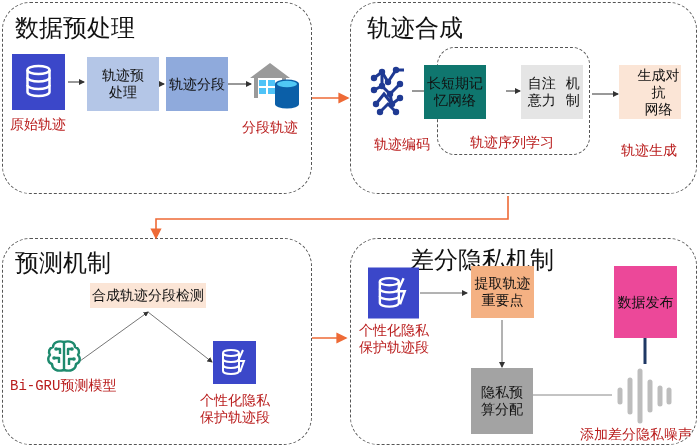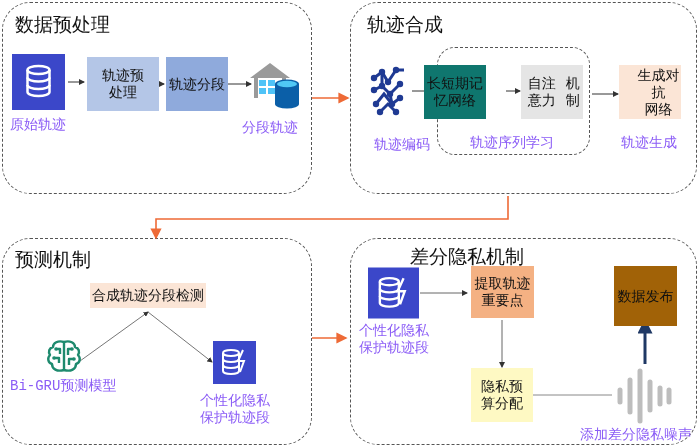--- a/index.html
+++ b/index.html
@@ -1,22 +1,22 @@
 <!DOCTYPE html>
 <html><head>
 <meta charset="utf-8">
 <style>
   html, body { margin:0; padding:0; background:#fff; }
   body { width:700px; height:448px; position:relative; overflow:hidden;
          font-family: "DejaVu Serif", "Liberation Serif", serif; color:#111; }
   .panel { position:absolute; border:1.3px dashed #555; border-radius:28px; background:#fff; box-sizing:border-box; }
-  .panel-title { position:absolute; font-size:19px; color:#111; white-space:nowrap; }
+  .panel-title { position:absolute; font-size:24px; color:#111; white-space:nowrap; }
   .box { position:absolute; display:flex; align-items:center; justify-content:center; text-align:center;
          font-size:14px; line-height:17px; box-sizing:border-box; color:#111; }
-  .label { position:absolute; font-size:14px; line-height:17px; white-space:nowrap; color:#8b5cf6; }
+  .label { position:absolute; font-size:14px; line-height:17px; white-space:nowrap; color:#b91c1c; }
   .center { text-align:center; }
   svg.wires { position:absolute; left:0; top:0; width:700px; height:448px; pointer-events:none; }
   .icon { position:absolute; }
   .inner { position:absolute; border:1.3px dashed #555; border-radius:18px; box-sizing:border-box; }
 </style>
 </head>
 <body>
 
 <div class="panel" style="left:2px;top:2px;width:310px;height:192px;"></div>
 <div class="panel" style="left:350px;top:2px;width:347px;height:192px;"></div>
@@ -128,21 +128,21 @@
 <div class="box" style="left:521px;top:65px;width:62px;height:54px;background:#e5e5e5;flex-direction:row;">
   <span>自注意力</span>
   <span>机制</span>
 </div>
 <div class="label" style="left:470px;top:134px;">轨迹序列学习</div>
 
 <div class="box" style="left:619px;top:65px;width:62px;height:54px;background:#FBE5D6;flex-direction:column;padding-left:17px;">
   <span>生成对抗</span>
   <span>网络</span>
 </div>
-<div class="label" style="left:621px;top:134px;">轨迹生成</div>
+<div class="label" style="left:621px;top:142px;">轨迹生成</div>
 
 <div class="panel-title" style="left:15px;top:247px;">预测机制</div>
 
 <div class="box" style="left:90px;top:283px;width:116px;height:25px;background:#FBE5D6;">
   <span>合成轨迹分段检测</span>
 </div>
 
 <svg class="icon" style="left:46px;top:339px;" width="36" height="34" viewBox="0 0 36 34">
   <g fill="none" stroke="#1E8A6E" stroke-width="2.4" stroke-linejoin="round">
     <path d="M18,3 C12,1 7,4 7,8 C3,9 2,13 4,16 C1,19 2,24 6,25 C6,30 11,33 18,31 C25,33 30,30 30,25 C34,24 35,19 32,16 C34,13 33,9 29,8 C29,4 24,1 18,3 z"></path>
@@ -191,26 +191,26 @@
 <div class="label" style="left:359px;top:322px;">
   <div>个性化隐私</div>
   <div>保护轨迹段</div>
 </div>
 
 <div class="box" style="left:471px;top:266px;width:63px;height:52px;background:#F4B183;flex-direction:column;">
   <span>提取轨迹</span>
   <span>重要点</span>
 </div>
 
-<div class="box" style="left:471px;top:368px;width:62px;height:54px;background:#fef9c3;flex-direction:column;">
+<div class="box" style="left:471px;top:368px;width:62px;height:66px;background:#a3a3a3;flex-direction:column;">
   <span>隐私预</span>
   <span>算分配</span>
 </div>
 
-<div class="box" style="left:614px;top:266px;width:63px;height:60px;background:#a16207;">
+<div class="box" style="left:614px;top:266px;width:63px;height:72px;background:#ec4899;">
   <span>数据发布</span>
 </div>
 
 <svg class="icon" style="left:614px;top:368px;" width="60" height="56" viewBox="0 0 60 56">
   <g stroke="#BDBDBD" stroke-linecap="round" stroke-width="5">
     <line x1="6" y1="22" x2="6" y2="34"></line>
     <line x1="16" y1="12" x2="16" y2="44"></line>
     <line x1="26" y1="3" x2="26" y2="53"></line>
     <line x1="36" y1="14" x2="36" y2="42"></line>
     <line x1="46" y1="20" x2="46" y2="36"></line>

